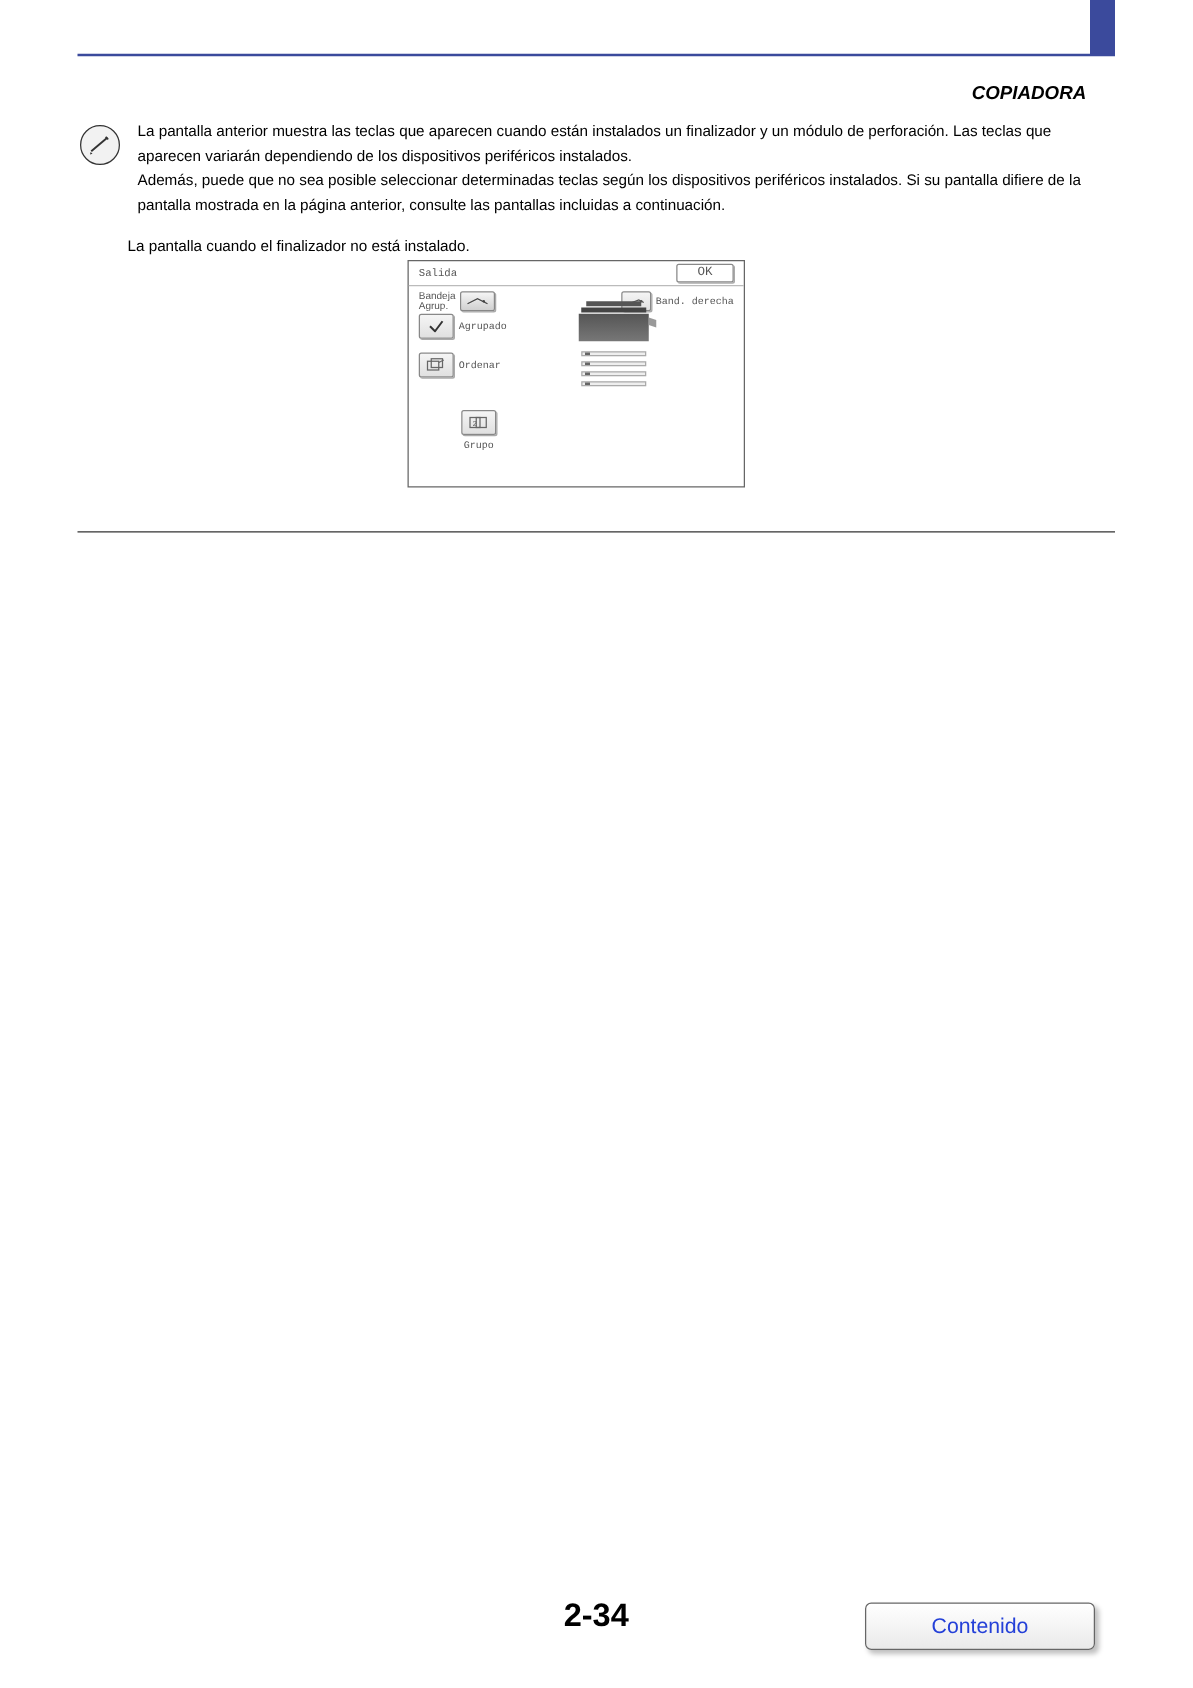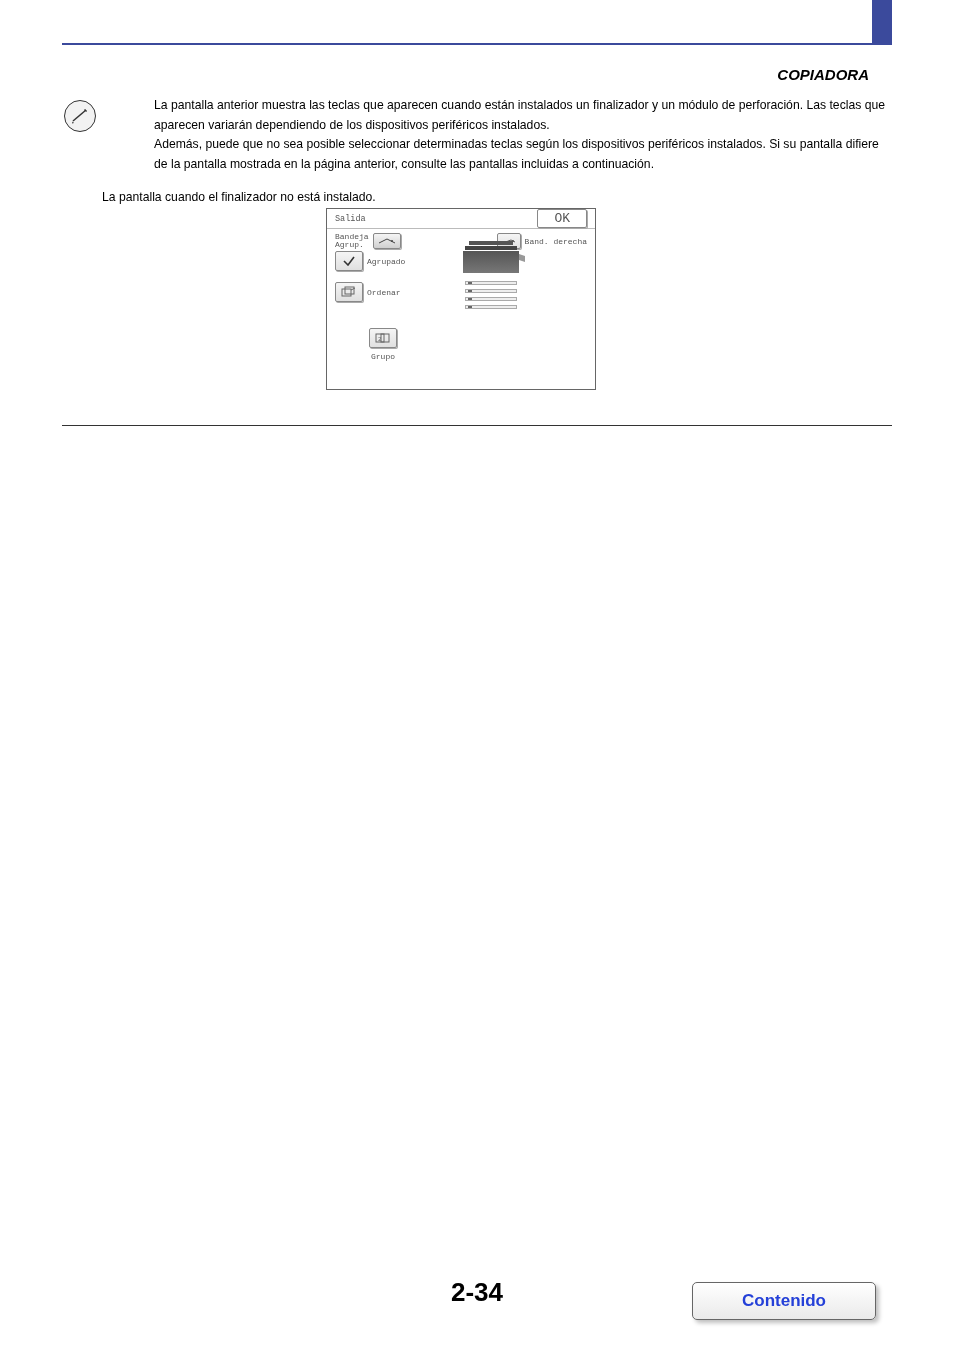--- a/index.html
+++ b/index.html
@@ -58,21 +58,20 @@
       display: flex;
       align-items: center;
       justify-content: center;
       margin-top: 4px;
       margin-left: 2px;
     }
     .info-text {
       font-size: 12.2px;
       line-height: 1.6;
       color: #000;
-      margin-left: 44px;
     }
 
     .example-block {
       margin-left: 40px;
       margin-top: 16px;
     }
     .example-label {
       font-size: 12.2px;
       font-weight: bold;
     }
@@ -97,39 +96,39 @@
       justify-content: space-between;
       padding: 0 8px;
       font-family: "Courier New", monospace;
       font-size: 8.5px;
       color: #555;
     }
     .ok-btn {
       border: 1px solid #888;
       border-radius: 2px;
       padding: 1px 16px;
-      font-size: 13px;
+      font-size: 10px;
       box-shadow: 1px 1px 0 #aaa;
     }
     .figure-body {
       position: relative;
       height: calc(100% - 20px);
     }
 
     .left-col {
       position: absolute;
       left: 8px;
       top: 4px;
       width: 96px;
     }
     .mini-label-stack {
       display: flex;
       align-items: center;
       gap: 4px;
-      font-family: Liberation Mono, monospace;
+      font-family: Liberation Sans, sans-serif;
       font-size: 8px;
       color: #555;
       margin-bottom: 2px;
     }
     .stacked-text { line-height: 1.0; }
     .tray-icon {
       width: 28px; height: 16px; border: 1px solid #888; border-radius: 2px;
       background: linear-gradient(#f5f5f5,#d0d0d0);
       display:flex; align-items:center; justify-content:center;
       box-shadow: 1px 1px 0 #aaa;
@@ -226,21 +225,21 @@
       position: absolute;
       bottom: 30px;
       right: 78px;
       width: 184px;
       height: 38px;
       border: 1px solid #666;
       border-radius: 5px;
       background: linear-gradient(#fff,#eaeaea);
       box-shadow: 3px 3px 4px rgba(0,0,0,0.25);
       font-size: 17px;
-      font-weight: bold;
+      font-weight: normal;
       color: #2440d8;
       display:flex; align-items:center; justify-content:center;
     }
   </style>
 </head>
 <body>
 
 <div class="header-area">
   <div class="header-bar"></div>
   <div class="header-title">COPIADORA</div>

